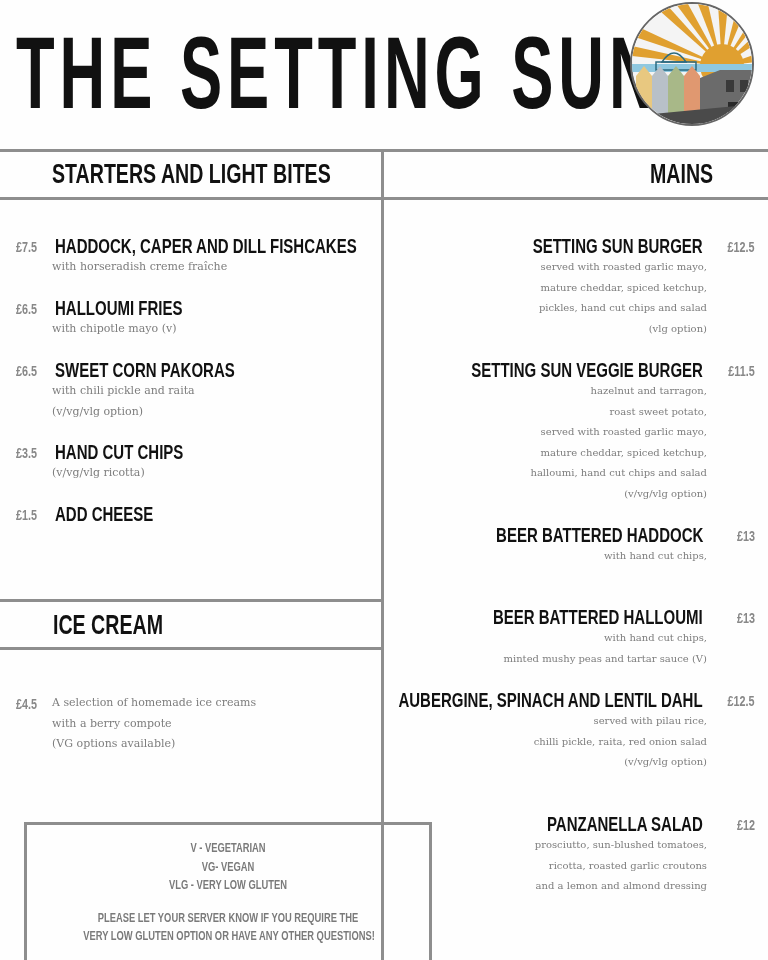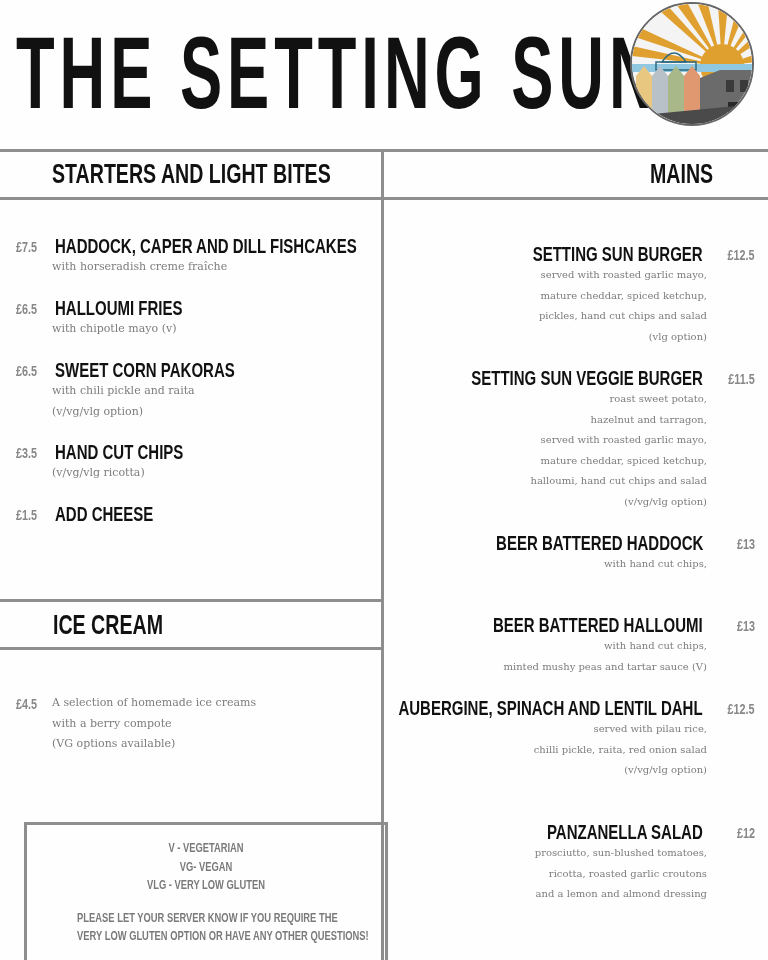--- a/index.html
+++ b/index.html
@@ -21,26 +21,26 @@
     position: absolute; font-weight: bold; font-size: 28px; line-height: 1; white-space: nowrap; color: #111;
     transform: scaleX(0.7); transform-origin: left top;
   }
 
   .item { position: absolute; left: 16px; width: 360px; }
   .price-l { position: absolute; left: 0; top: 3px; font-size: 15px; font-weight: bold; color: #888; transform: scaleX(0.72); transform-origin: left top; white-space: nowrap; }
   .name-l { position: absolute; left: 39px; top: 0; font-size: 20px; font-weight: bold; color: #111; white-space: nowrap; transform: scaleX(0.75); transform-origin: left top; }
   .desc-l { position: absolute; left: 36px; top: 22px; font-size: 11px; line-height: 20.5px; white-space: nowrap; }
 
   .mitem { position: absolute; right: 13px; width: 380px; text-align: right; }
-  .mhead { position: relative; height: 22px; margin-top: 8px; }
+  .mhead { position: relative; height: 22px; }
   .name-r { position: absolute; right: 52px; top: 0; font-size: 20px; font-weight: bold; color: #111; white-space: nowrap; transform: scaleX(0.75); transform-origin: right top; }
   .price-r { position: absolute; right: 0; top: 3px; font-size: 15px; font-weight: bold; color: #888; white-space: nowrap; transform: scaleX(0.72); transform-origin: right top; }
   .desc-r { margin-right: 48px; font-size: 10px; line-height: 20.5px; white-space: nowrap; }
 
-  #legend { position: absolute; left: 24px; top: 822px; width: 364px; height: 138px; border: 3px solid #8e8e8e; border-bottom: none; text-align: center; }
+  #legend { position: absolute; left: 24px; top: 822px; width: 408px; height: 138px; border: 3px solid #8e8e8e; border-bottom: none; text-align: center; }
   .leg-line { display: block; font-size: 13px; font-weight: bold; color: #7a7a7a; line-height: 18.5px; white-space: nowrap; transform: scaleX(0.72); transform-origin: center top; }
 </style>
 </head>
 <body>
 
 <div id="title">THE SETTING SUN</div>
 
 <div id="logo">
   <svg width="124" height="124" viewBox="0 0 124 124">
     <rect width="124" height="124" fill="#f4f4f4"></rect>
@@ -147,22 +147,22 @@
     <div>(vlg option)</div>
   </div>
 </div>
 
 <div class="mitem" style="top:359px;">
   <div class="mhead">
     <span class="name-r">SETTING SUN VEGGIE BURGER</span>
     <span class="price-r">£11.5</span>
   </div>
   <div class="desc-r serif">
+    <div>hazelnut and tarragon,</div>
     <div>roast sweet potato,</div>
-    <div>hazelnut and tarragon,</div>
     <div>served with roasted garlic mayo,</div>
     <div>mature cheddar, spiced ketchup,</div>
     <div>halloumi, hand cut chips and salad</div>
     <div>(v/vg/vlg option)</div>
   </div>
 </div>
 
 <div class="mitem" style="top:524px;">
   <div class="mhead">
     <span class="name-r">BEER BATTERED HADDOCK</span>

